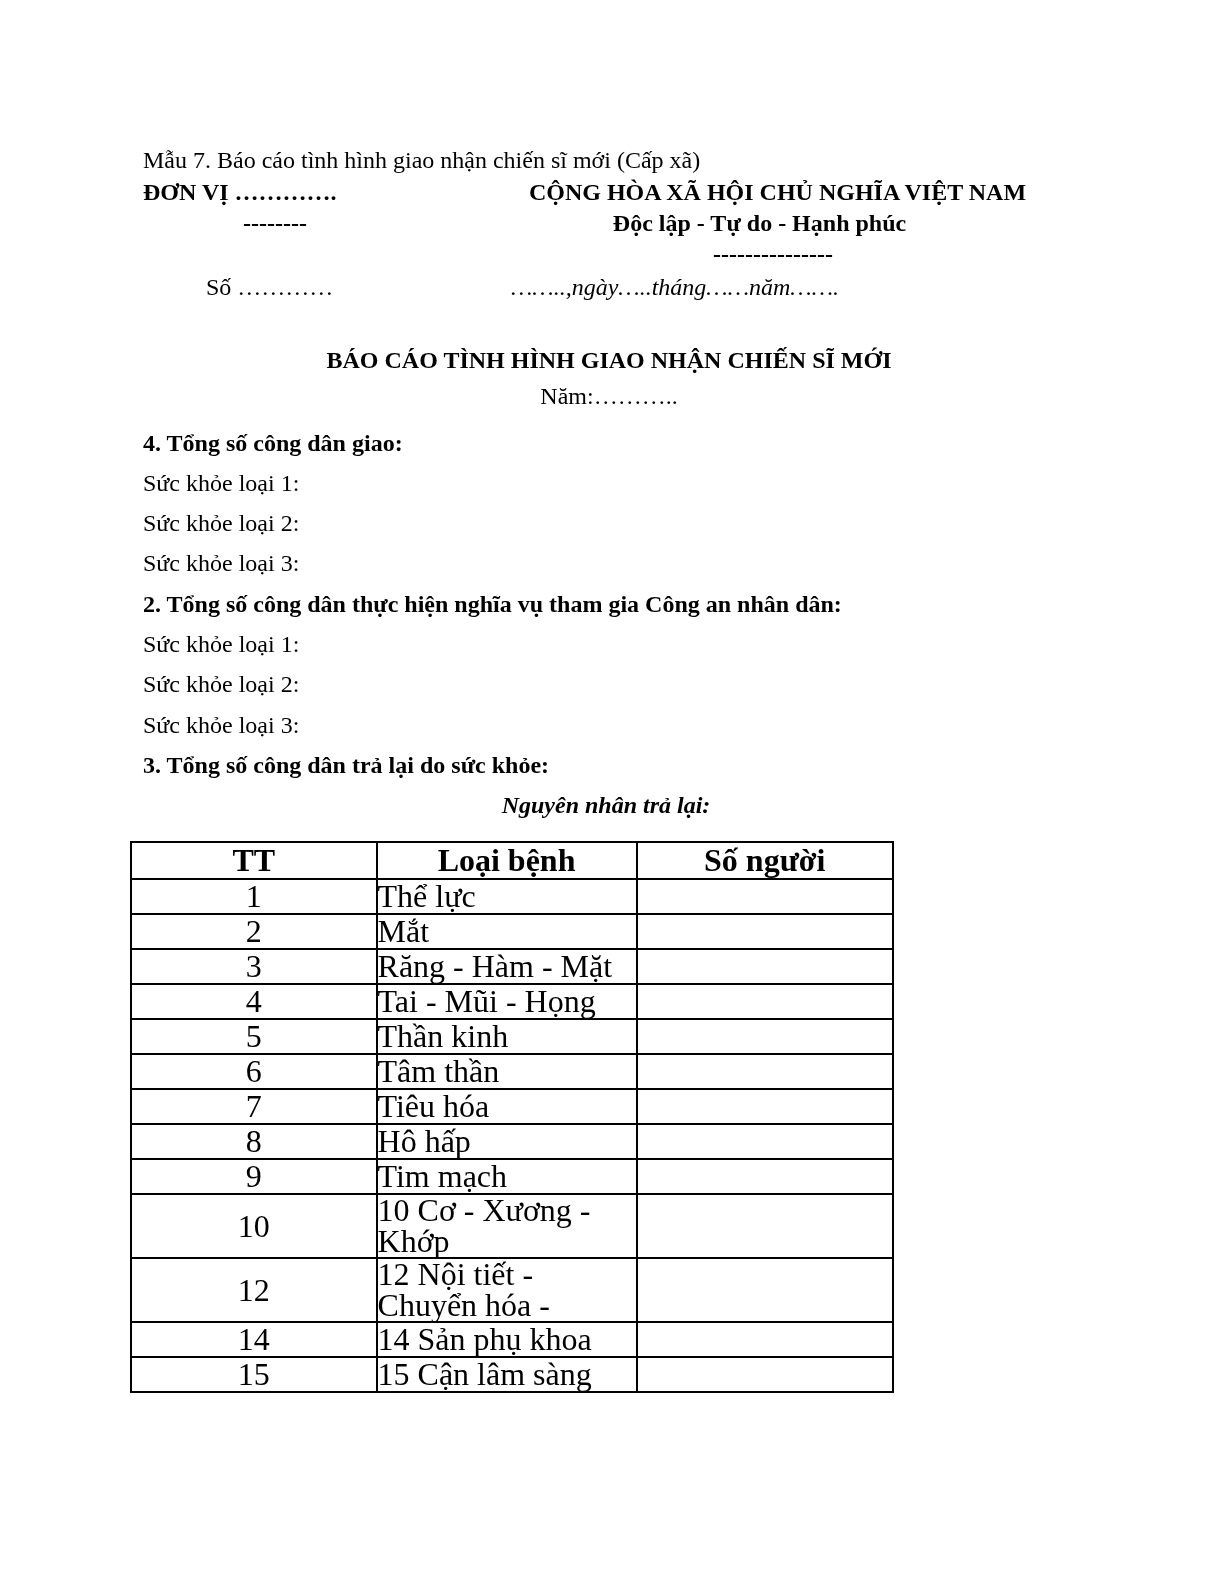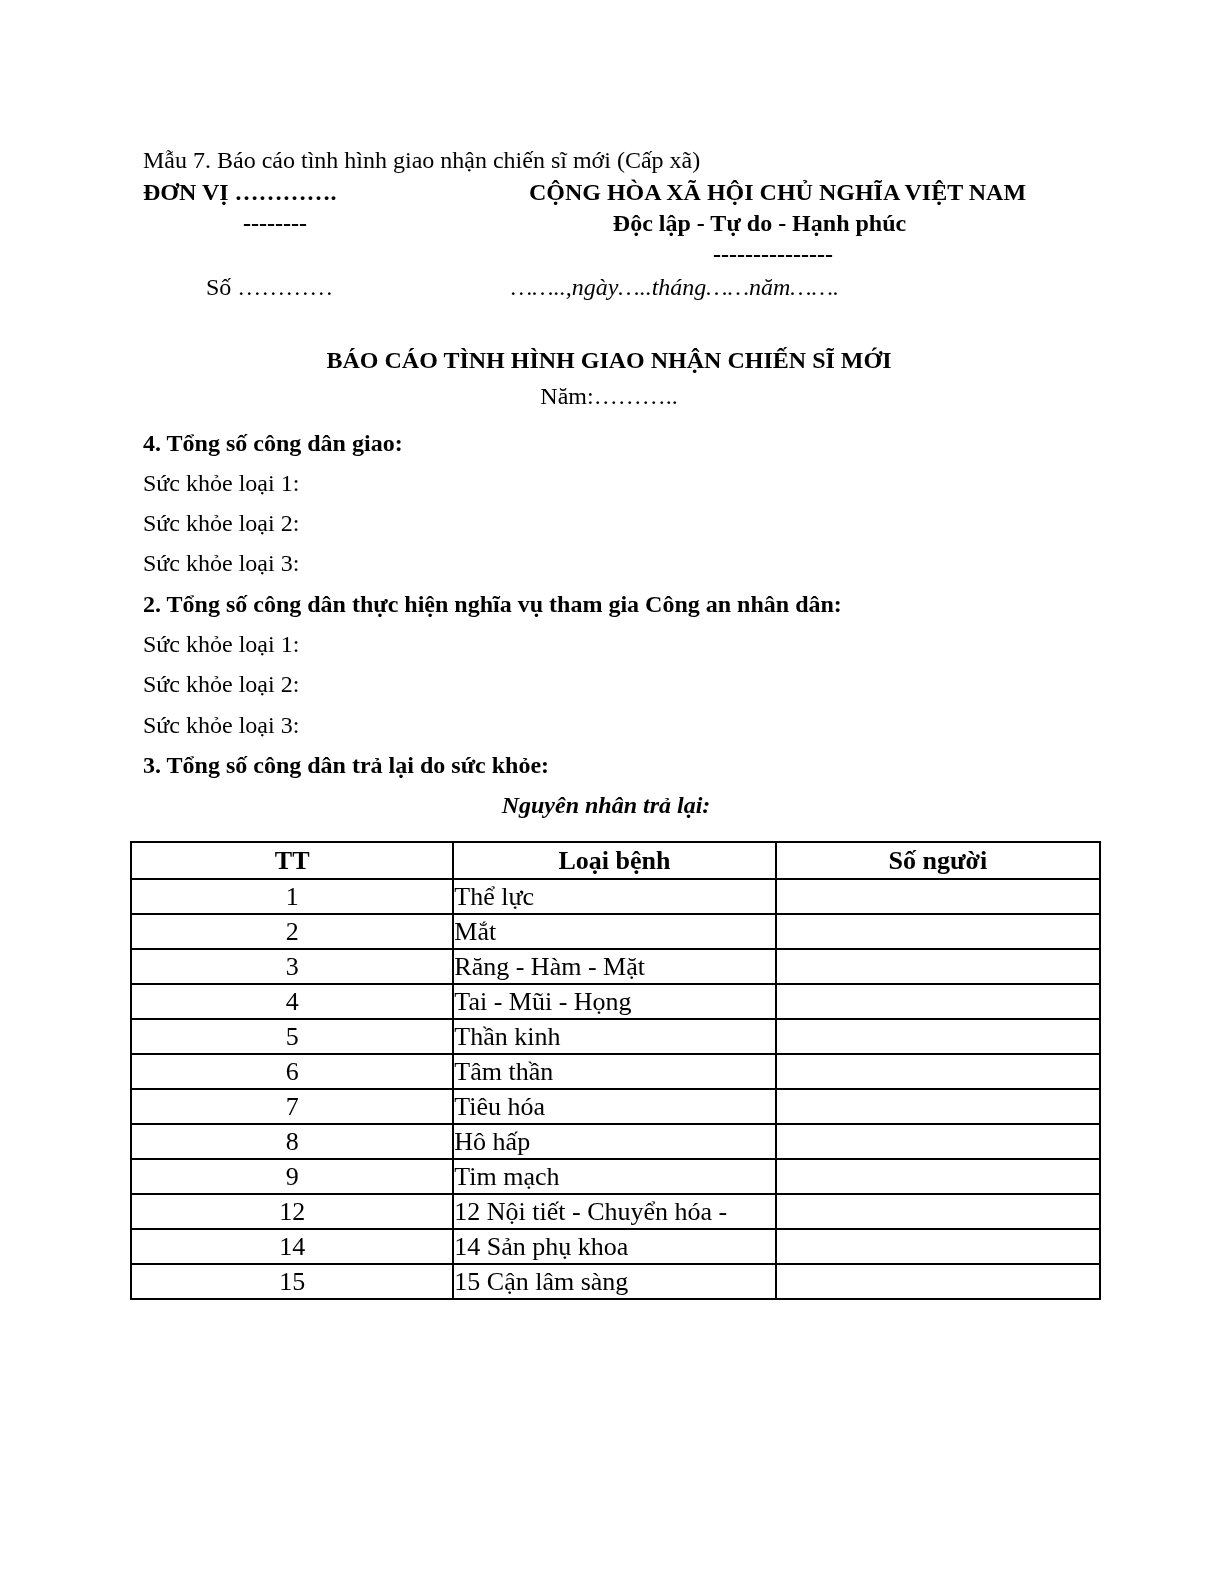--- a/index.html
+++ b/index.html
@@ -3,22 +3,22 @@
 <meta charset="utf-8">
 <style>
   html, body { margin: 0; padding: 0; background: #ffffff; }
   body { width: 1224px; height: 1584px; position: relative; overflow: hidden;
          font-family: "Liberation Serif", serif; color: #000; }
   .abs { position: absolute; white-space: nowrap; }
   .f24 { font-size: 24px; line-height: 28px; }
   .b { font-weight: bold; }
   .i { font-style: italic; }
   .center { text-align: center; }
-  table.grid { position: absolute; left: 130px; top: 841px; width: 971px;
-               border-collapse: collapse; font-size: 26px; }
+  table.grid { position: absolute; left: 130px; top: 841px; width: 764px;
+               border-collapse: collapse; font-size: 32px; }
   table.grid td, table.grid th { border: 2px solid #000; padding: 0; height: 33px;
                line-height: 31px; vertical-align: middle; }
   table.grid th { font-weight: bold; text-align: center; height: 35px; }
   td.tt { text-align: center; width: 312px; }
   td.loai { text-align: left; width: 312px; padding-left: 0; }
   td.so { width: 314px; }
 </style>
 </head>
 <body>
 
@@ -97,20 +97,25 @@
         <td class="tt">8</td>
         <td class="loai">Hô hấp</td>
         <td class="so"></td>
       </tr>
     <tr>
         <td class="tt">9</td>
         <td class="loai">Tim mạch</td>
         <td class="so"></td>
       </tr>
     <tr>
+        <td class="tt">10</td>
+        <td class="loai">10 Cơ - Xương - Khớp</td>
+        <td class="so"></td>
+      </tr>
+    <tr>
         <td class="tt">12</td>
         <td class="loai">12 Nội tiết - Chuyển hóa -</td>
         <td class="so"></td>
       </tr>
     <tr>
         <td class="tt">14</td>
         <td class="loai">14 Sản phụ khoa</td>
         <td class="so"></td>
       </tr>
     <tr>

